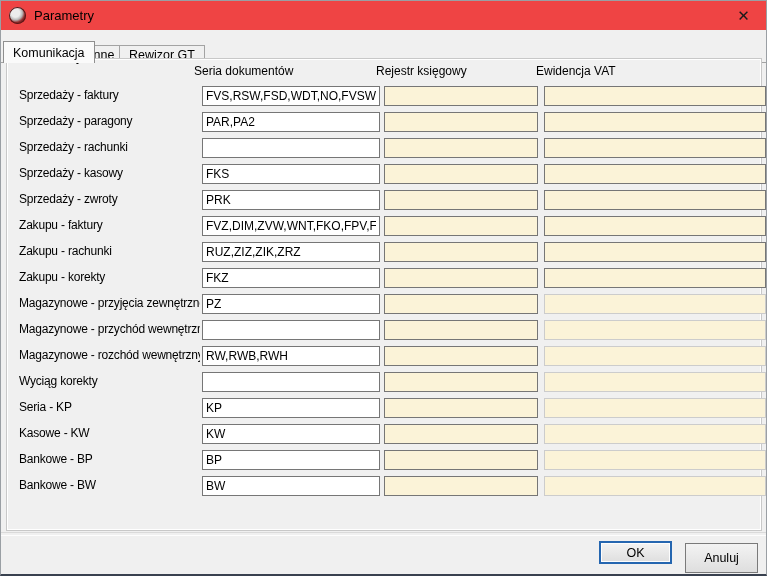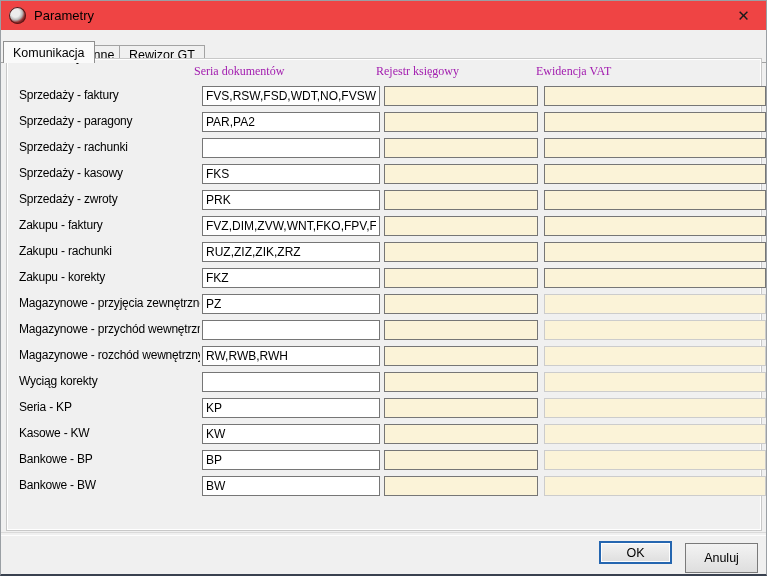--- a/index.html
+++ b/index.html
@@ -22,21 +22,21 @@
     font-size:12.5px;color:#000;background:#f0f0f0;border:1px solid #a3a3a3;border-bottom:none;cursor:default;}
   .tab.active{height:21px;background:#fafafa;z-index:2;border-color:#8f8f8f;}
   .tab.t0{left:2px;}
   .tab.t1{left:79px;}
   .tab.t2{left:118px;}
   
   .groupbox{position:absolute;left:5px;top:57px;width:754px;height:471px;
     border:1px solid #c8c8c8;box-shadow:inset 0 0 0 1px #ffffff;background:#f0f0f0;}
   .groupbox-title{position:absolute;left:8px;top:-9px;background:#f0f0f0;padding:0 4px;font-size:12.5px;color:#000;}
   .col-headers{position:relative;height:24px;}
-  .col-head{position:absolute;top:5px;font-size:12px;color:#a21caf;white-space:nowrap;font-family:Liberation Serif, serif;}
+  .col-head{position:absolute;top:5px;font-size:12px;color:#000000;white-space:nowrap;}
   .ch-seria{left:187px;}
   .ch-rejestr{left:369px;}
   .ch-vat{left:529px;}
   
   .rows{position:relative;}
   .form-row{position:relative;height:26px;margin-left:8px;}
   .row-label{position:absolute;left:4px;top:5px;width:181px;font-size:12px;letter-spacing:-0.2px;
     color:#000;white-space:nowrap;overflow:hidden;}
   .fld{position:absolute;top:3px;height:18px;border:1px solid #767676;font-family:"Liberation Sans","DejaVu Sans",sans-serif;
     font-size:12px;color:#000;padding:0 3px;box-sizing:content-box;outline:none;}

